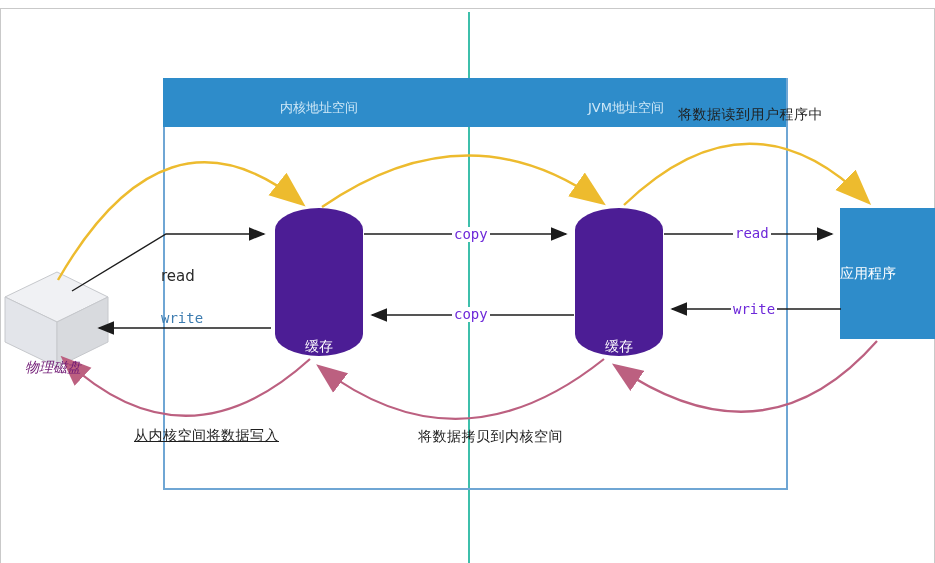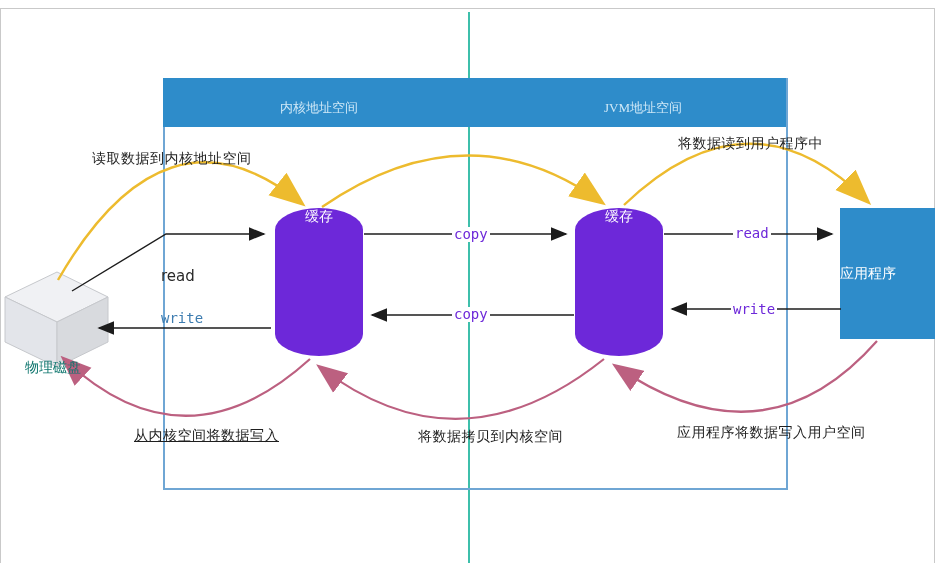--- a/index.html
+++ b/index.html
@@ -26,27 +26,27 @@
   
   #header-bar{
     left:163px;top:70px;width:623px;height:49px;
     background:#2e8cca;z-index:3;
   }
   .header-label{
     position:absolute;top:21px;
     font-size:13px;color:#cfe8f7;white-space:nowrap;z-index:4;
   }
   #kernel-space-label{left:117px;}
-  #jvm-space-label{left:441px;font-family:Liberation Serif, serif;}
+  #jvm-space-label{left:425px;}
   
   .cylinder{
     width:88px;height:148px;
-    background:#6d28d9;
+    background:#4c1d95;
     border-radius:44px / 22px;
-    display:flex;align-items:flex-start;justify-content:center;
+    display:flex;align-items:flex-end;justify-content:center;
     color:#ffffff;font-size:14px;
     z-index:4;
   }
   #kernel-buffer{left:275px;top:200px;}
   #jvm-buffer{left:575px;top:200px;}
   #app-box{
     left:840px;top:200px;width:95px;height:131px;
     background:#2e8cca;
     display:flex;align-items:center;
     color:#ffffff;font-size:14px;z-index:4;
@@ -72,27 +72,27 @@
   #disk-write-label{
     position:absolute;left:161px;top:302px;font-size:14px;color:#3d7cb0;
     font-family:"DejaVu Sans Mono", monospace;white-space:nowrap;z-index:6;
   }
   #copy-right-label{left:452px;top:219px;}
   #copy-left-label{left:452px;top:299px;}
   #app-read-label{left:733px;top:218px;}
   #app-write-label{left:731px;top:294px;}
   #read-flow-1{left:92px;top:142px;}
   #read-flow-2{left:423px;top:123px;}
-  #read-flow-3{left:678px;top:127px;}
+  #read-flow-3{left:678px;top:98px;}
   #write-flow-1{left:134px;top:419px;text-decoration:underline;}
   #write-flow-2{left:418px;top:420px;text-align:right;}
   #write-flow-3{left:677px;top:416px;}
   #disk-label{
-    position:absolute;left:25px;top:351px;font-size:14px;color:#0f766e;
-    white-space:nowrap;z-index:6;
+    position:absolute;left:25px;top:351px;font-size:14px;color:#701a75;
+    white-space:nowrap;z-index:6;font-style:italic;
   }
 </style>
 </head>
 <body>
 
 <div id="canvas">
 
   <div id="center-divider" class="abs"></div>
 
   <div id="boundary-rect" class="abs"></div>
@@ -141,26 +141,24 @@
     <path d="M877,333 Q765,460 617,359" fill="none" stroke="#bc6080" stroke-width="2.2" marker-end="url(#ar-pink)"></path>
 
     <polyline points="72,283 166,226 264,226" fill="none" stroke="#1c1c1c" stroke-width="1.4" marker-end="url(#ar-black)"></polyline>
     <line x1="271" y1="320" x2="99" y2="320" stroke="#1c1c1c" stroke-width="1.4" marker-end="url(#ar-black)"></line>
     <line x1="364" y1="226" x2="566" y2="226" stroke="#1c1c1c" stroke-width="1.4" marker-end="url(#ar-black)"></line>
     <line x1="574" y1="307" x2="372" y2="307" stroke="#1c1c1c" stroke-width="1.4" marker-end="url(#ar-black)"></line>
     <line x1="664" y1="226" x2="832" y2="226" stroke="#1c1c1c" stroke-width="1.4" marker-end="url(#ar-black)"></line>
     <line x1="841" y1="301" x2="672" y2="301" stroke="#1c1c1c" stroke-width="1.4" marker-end="url(#ar-black)"></line>
   </svg>
 
-  <div id="read-flow-1" class="flow-label">读取数据到内核地址空间</div>
   <div id="read-flow-3" class="flow-label">将数据读到用户程序中</div>
 
   <div id="write-flow-1" class="flow-label">从内核空间将数据写入</div>
   <div id="write-flow-2" class="flow-label">将数据拷贝到内核空间</div>
-  <div id="write-flow-3" class="flow-label">应用程序将数据写入用户空间</div>
 
   <div id="disk-read-label">read</div>
   <div id="disk-write-label">write</div>
   <div id="copy-right-label" class="edge-label">copy</div>
   <div id="copy-left-label" class="edge-label">copy</div>
   <div id="app-read-label" class="edge-label">read</div>
   <div id="app-write-label" class="edge-label">write</div>
 
 </div>
 

